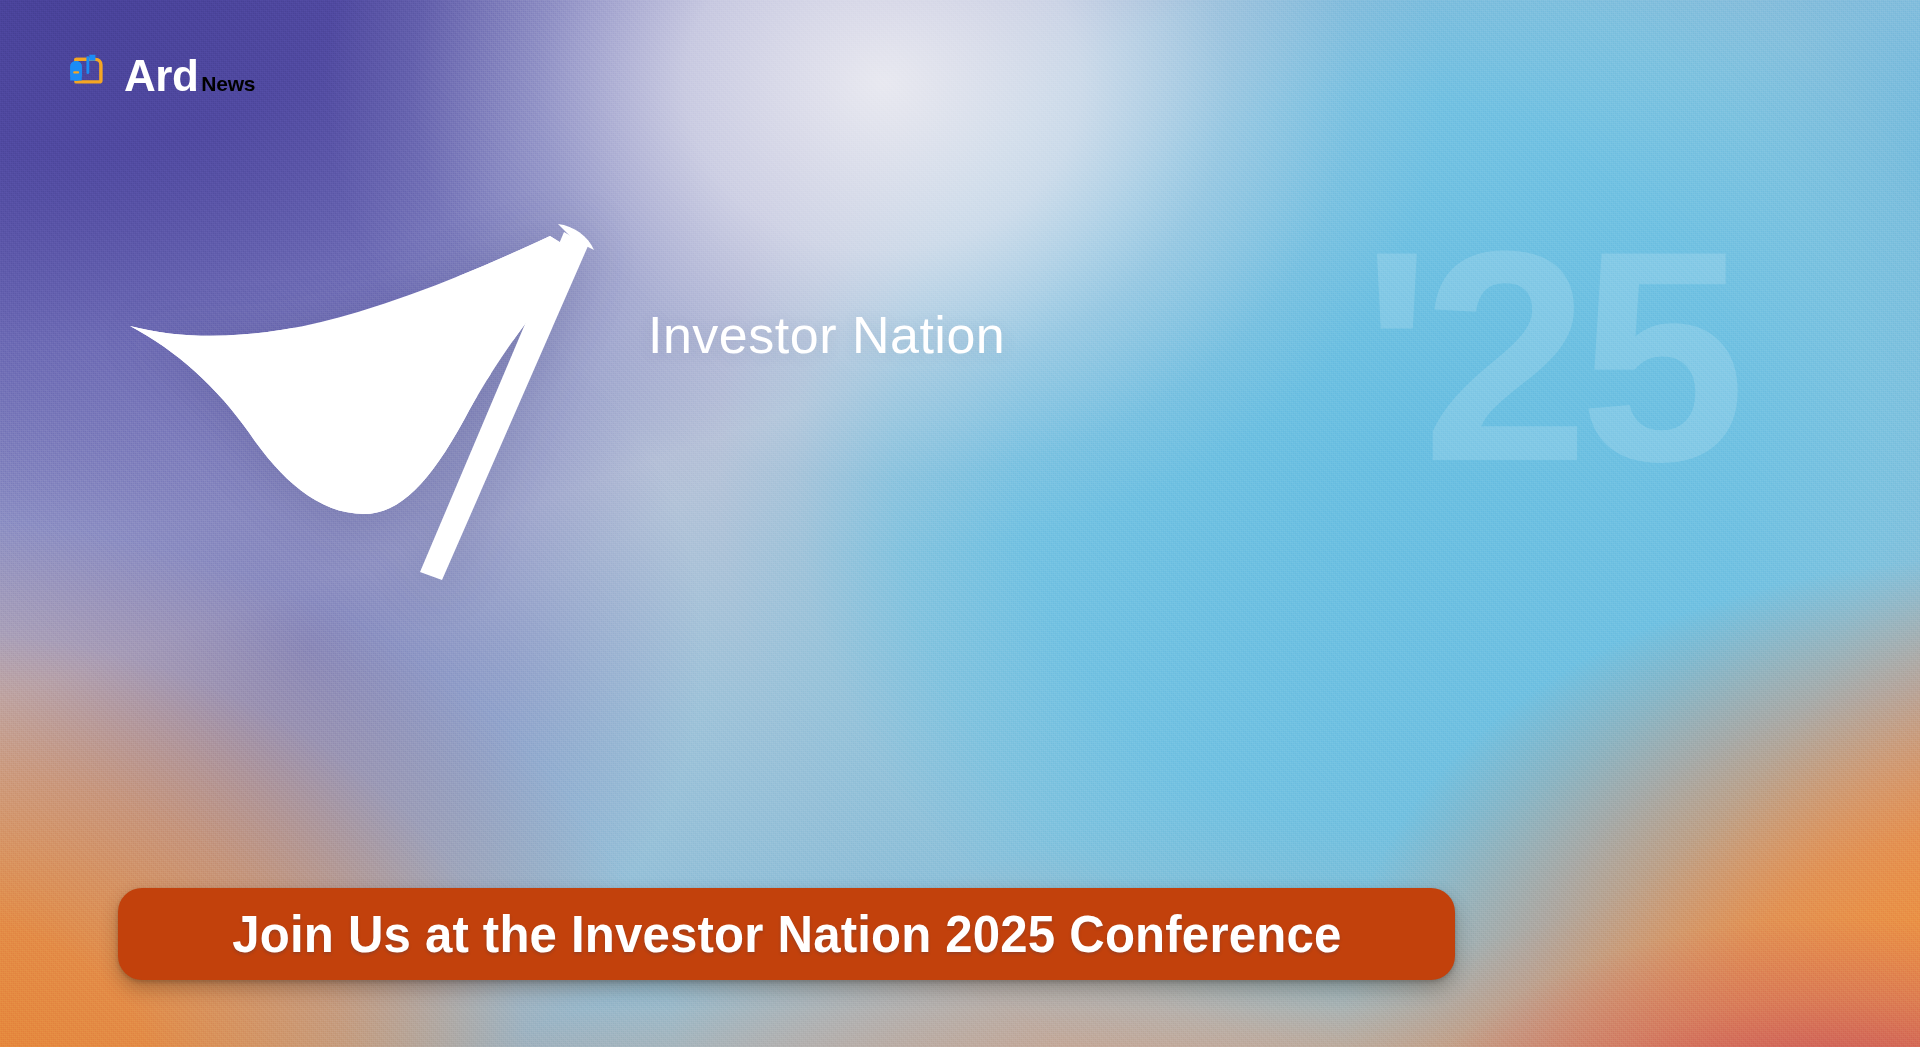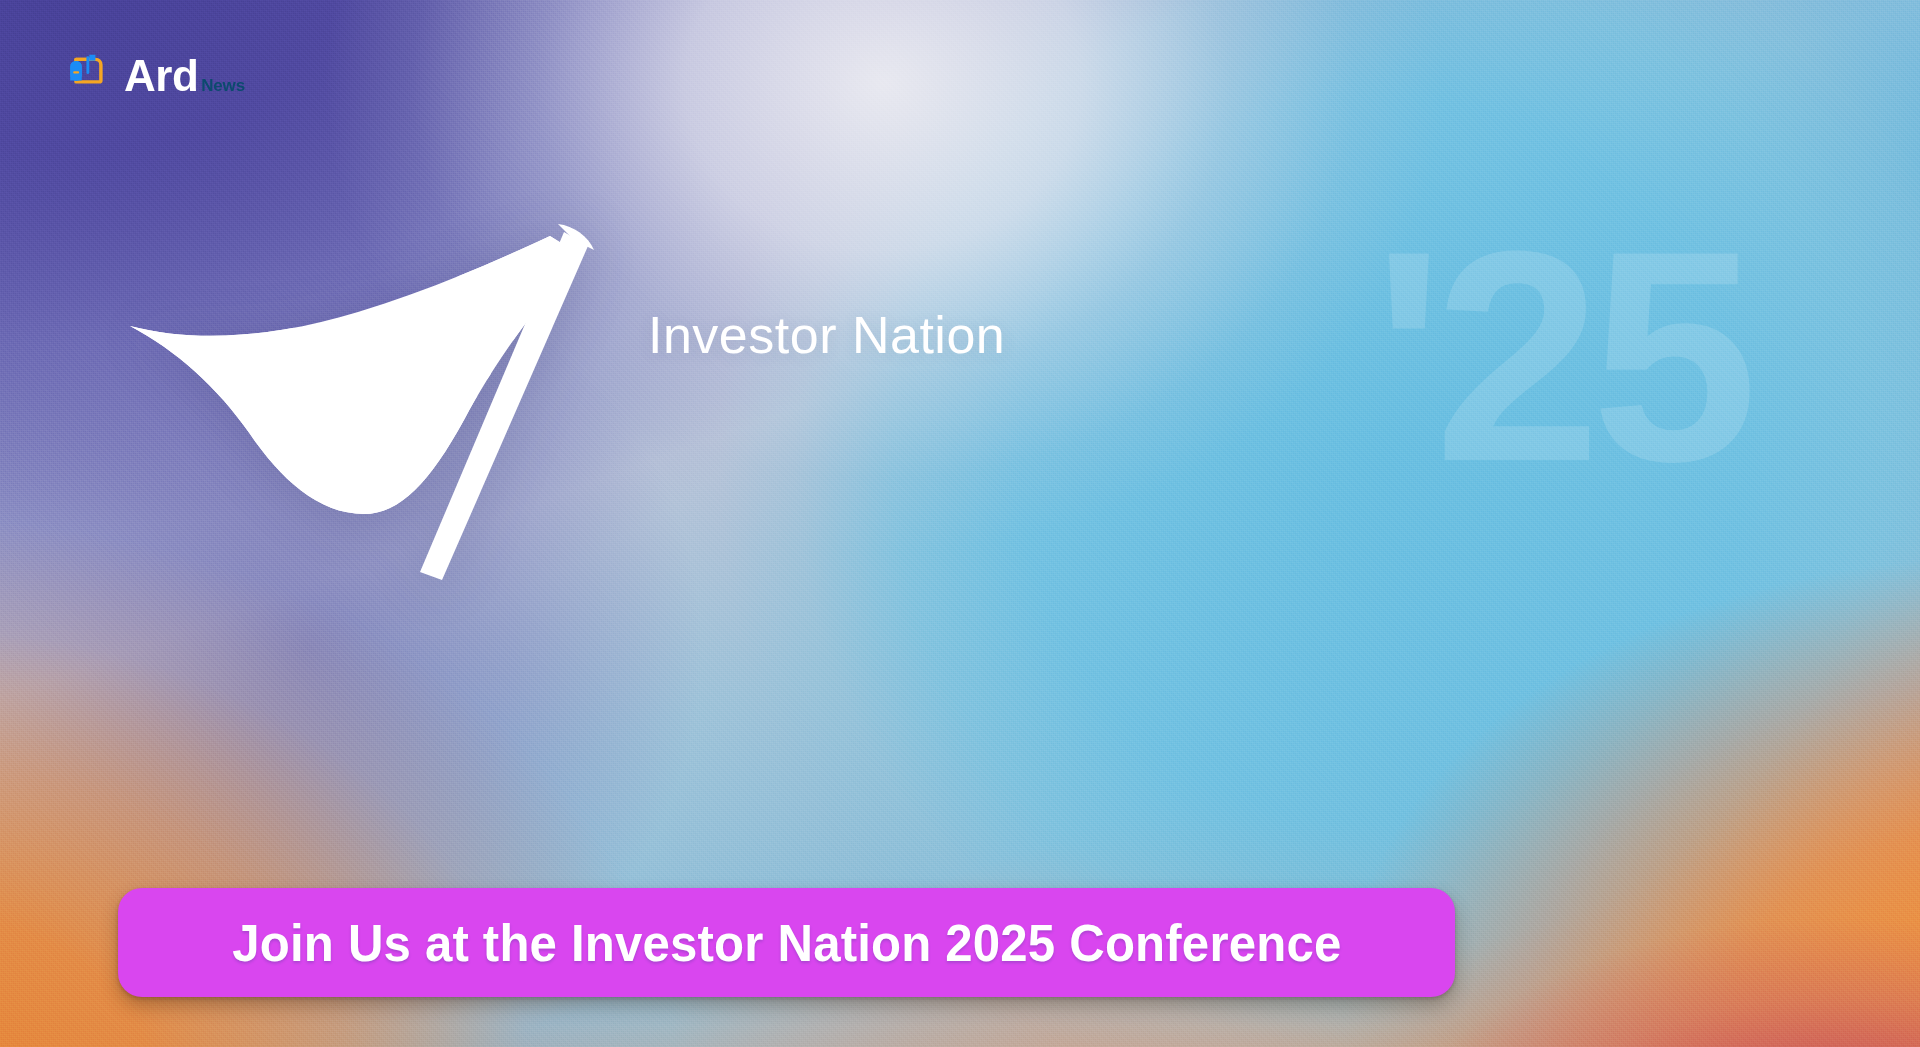--- a/index.html
+++ b/index.html
@@ -149,28 +149,28 @@
   #brand-words{
     display:flex; align-items:baseline; gap:3px;
     color:#fff;
     margin-top:16px;
   }
   #brand-ard{
     font-size:44px; font-weight:700; letter-spacing:-0.5px; line-height:1;
     color:#fff;
   }
   #brand-news{
-    font-size:17px; font-weight:700; letter-spacing:-0.2px; line-height:1;
-    color:#0c4a6e;
+    font-size:21px; font-weight:700; letter-spacing:-0.2px; line-height:1;
+    color:#000000;
   }
 
   
   #year-mark{
     position:absolute;
-    right:172px; top:218px;
+    right:184px; top:218px;
     font-size:300px;
     font-weight:700;
     letter-spacing:-10px;
     line-height:.92;
     color:rgba(255,255,255,0.145);
     z-index:2;
     user-select:none;
     white-space:nowrap;
   }
 
@@ -194,22 +194,22 @@
     line-height:1.30;
     letter-spacing:0.5px;
     text-shadow:0 2px 16px rgba(60,80,120,.12);
   }
   #event-title .tl{ display:block; white-space:nowrap; }
 
   
   #cta{
     position:absolute;
     left:118px; top:888px;
-    width:1337px; height:109px;
-    background:#d946ef;
+    width:1337px; height:92px;
+    background:#c2410c;
     border-radius:24px;
     display:flex; align-items:center; justify-content:center;
     box-shadow:0 9px 18px rgba(60,30,10,.30), 0 2px 4px rgba(0,0,0,.18);
     z-index:9;
   }
   #cta-label{
     color:#ffffff;
     font-size:52px;
     font-weight:700;
     letter-spacing:0.2px;

